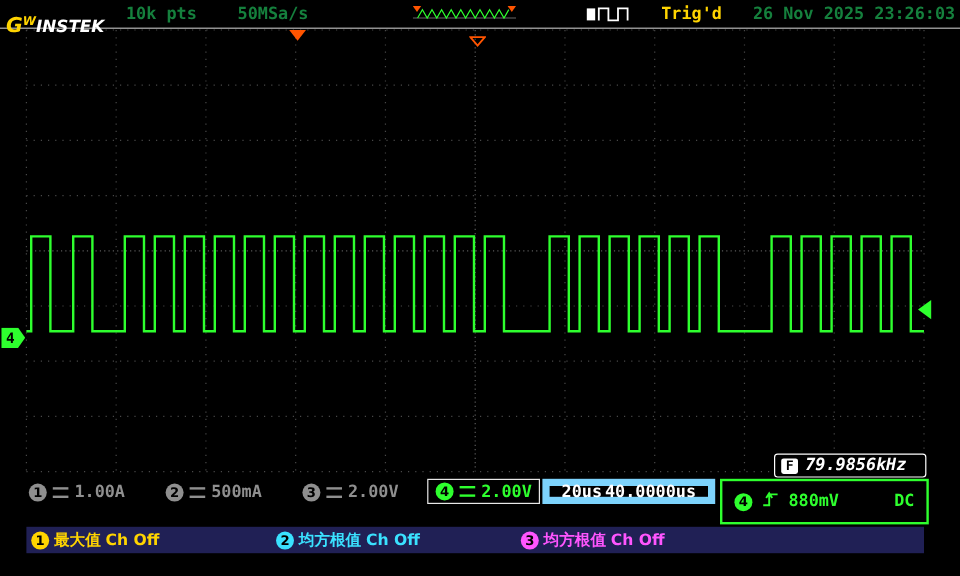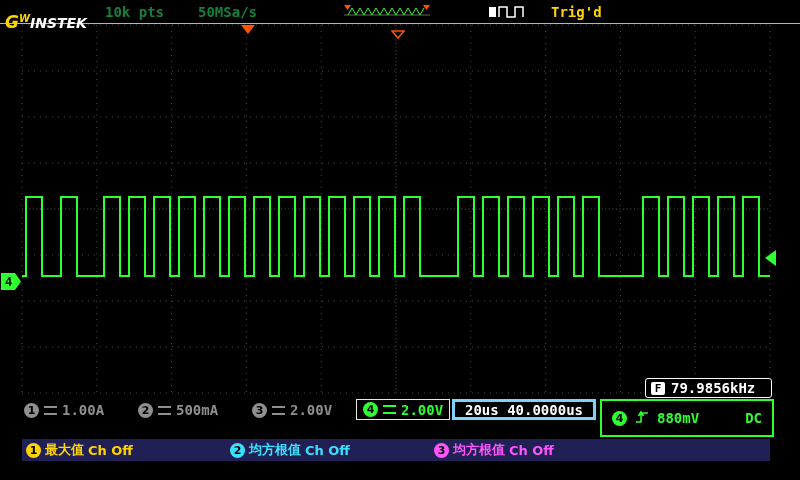--- a/index.html
+++ b/index.html
@@ -43,34 +43,34 @@
   .trigpos{position:absolute;left:241px;top:25px;width:0;height:0;
            border-left:7px solid transparent;border-right:7px solid transparent;
            border-top:9px solid var(--orange);}
   .expmark{position:absolute;left:391px;top:25px;}
   
   .freqbox{position:absolute;left:645px;top:378px;width:127px;height:20px;background:#000;
            border:1px solid #fff;border-radius:3px;box-sizing:border-box;
            display:flex;align-items:center;gap:6px;padding:0 5px;}
   .fbadge{background:#fff;color:#000;font-size:11px;font-weight:bold;border-radius:2px;
           width:14px;height:13px;display:flex;align-items:center;justify-content:center;}
-  .fval{color:#fff;font-size:14px;font-weight:bold;}
+  .fval{color:#fff;font-size:14px;font-weight:bold;font-style:italic;}
   
   .chan{position:absolute;top:401px;height:18px;display:flex;align-items:center;gap:5px;
         color:var(--dim);font-size:14px;font-weight:bold;}
   .chan.c1{left:24px;} .chan.c2{left:138px;} .chan.c3{left:252px;}
   .chanbox{position:absolute;left:356px;top:399px;height:21px;border:1px solid #e8e8e8;
            box-sizing:border-box;display:flex;align-items:center;gap:5px;padding:0 6px;
            color:var(--green);font-size:14px;font-weight:bold;}
   .badge{min-width:15px;height:15px;border-radius:50%;background:currentColor;
          display:inline-flex;align-items:center;justify-content:center;flex:0 0 auto;}
   .badge .n{color:#000;font-size:11px;font-weight:bold;font-family:"DejaVu Sans",sans-serif;}
   .dc{width:13px;height:9px;border-top:2px solid currentColor;border-bottom:2px solid currentColor;
       box-sizing:border-box;flex:0 0 auto;}
-  .timebox{position:absolute;left:452px;top:399px;width:144px;height:21px;border:3px solid #7dd3fc;
+  .timebox{position:absolute;left:452px;top:399px;width:144px;height:21px;border:6px solid #7dd3fc;
            box-sizing:border-box;display:flex;align-items:center;justify-content:space-between;
            padding:0 10px;color:#fff;font-size:14px;font-weight:bold;}
   .trigbox{position:absolute;left:600px;top:399px;width:174px;height:38px;
            border:2px solid var(--green);box-sizing:border-box;display:flex;align-items:center;
            gap:8px;padding:0 10px;color:var(--green);font-size:14px;font-weight:bold;}
   .trigbox .coup{margin-left:auto;}
   
   .measbar{position:absolute;left:22px;top:439px;width:748px;height:22px;background:var(--measbg);}
   .meas{position:absolute;top:3px;height:16px;display:flex;align-items:center;gap:4px;
         font-family:"DejaVu Sans",sans-serif;font-size:13px;font-weight:bold;white-space:nowrap;}
@@ -121,20 +121,21 @@
         <path class="grn" d="M4,12 L8,5 L12,12 L16,5 L20,12 L24,5 L28,12 L32,5 L36,12 L40,5 L44,12 L48,5 L52,12 L56,5 L60,12 L64,5 L68,12 L72,5 L76,12 L80,5"></path>
       </svg>
     </div>
     <div class="pulseicon">
       <svg width="40" height="16">
         <rect x="2" y="3" width="7" height="10" fill="#fff"></rect>
         <path d="M12,13 V3 H20 V13 H28 V3 H36 V13" fill="none" stroke="#fff" stroke-width="1.5"></path>
       </svg>
     </div>
     <div class="tb-txt trigd">Trig'd</div>
+    <div class="tb-txt datetime">26 Nov 2025 23:26:03</div>
   </div>
 
   <div class="trigpos"></div>
   <div class="expmark">
     <svg width="14" height="10">
         <polygon points="1,1 13,1 7,8" fill="none" stroke="#ff5400" stroke-width="1.5"></polygon>
       </svg>
   </div>
   <div class="ch4tag">
       <span>4</span>

